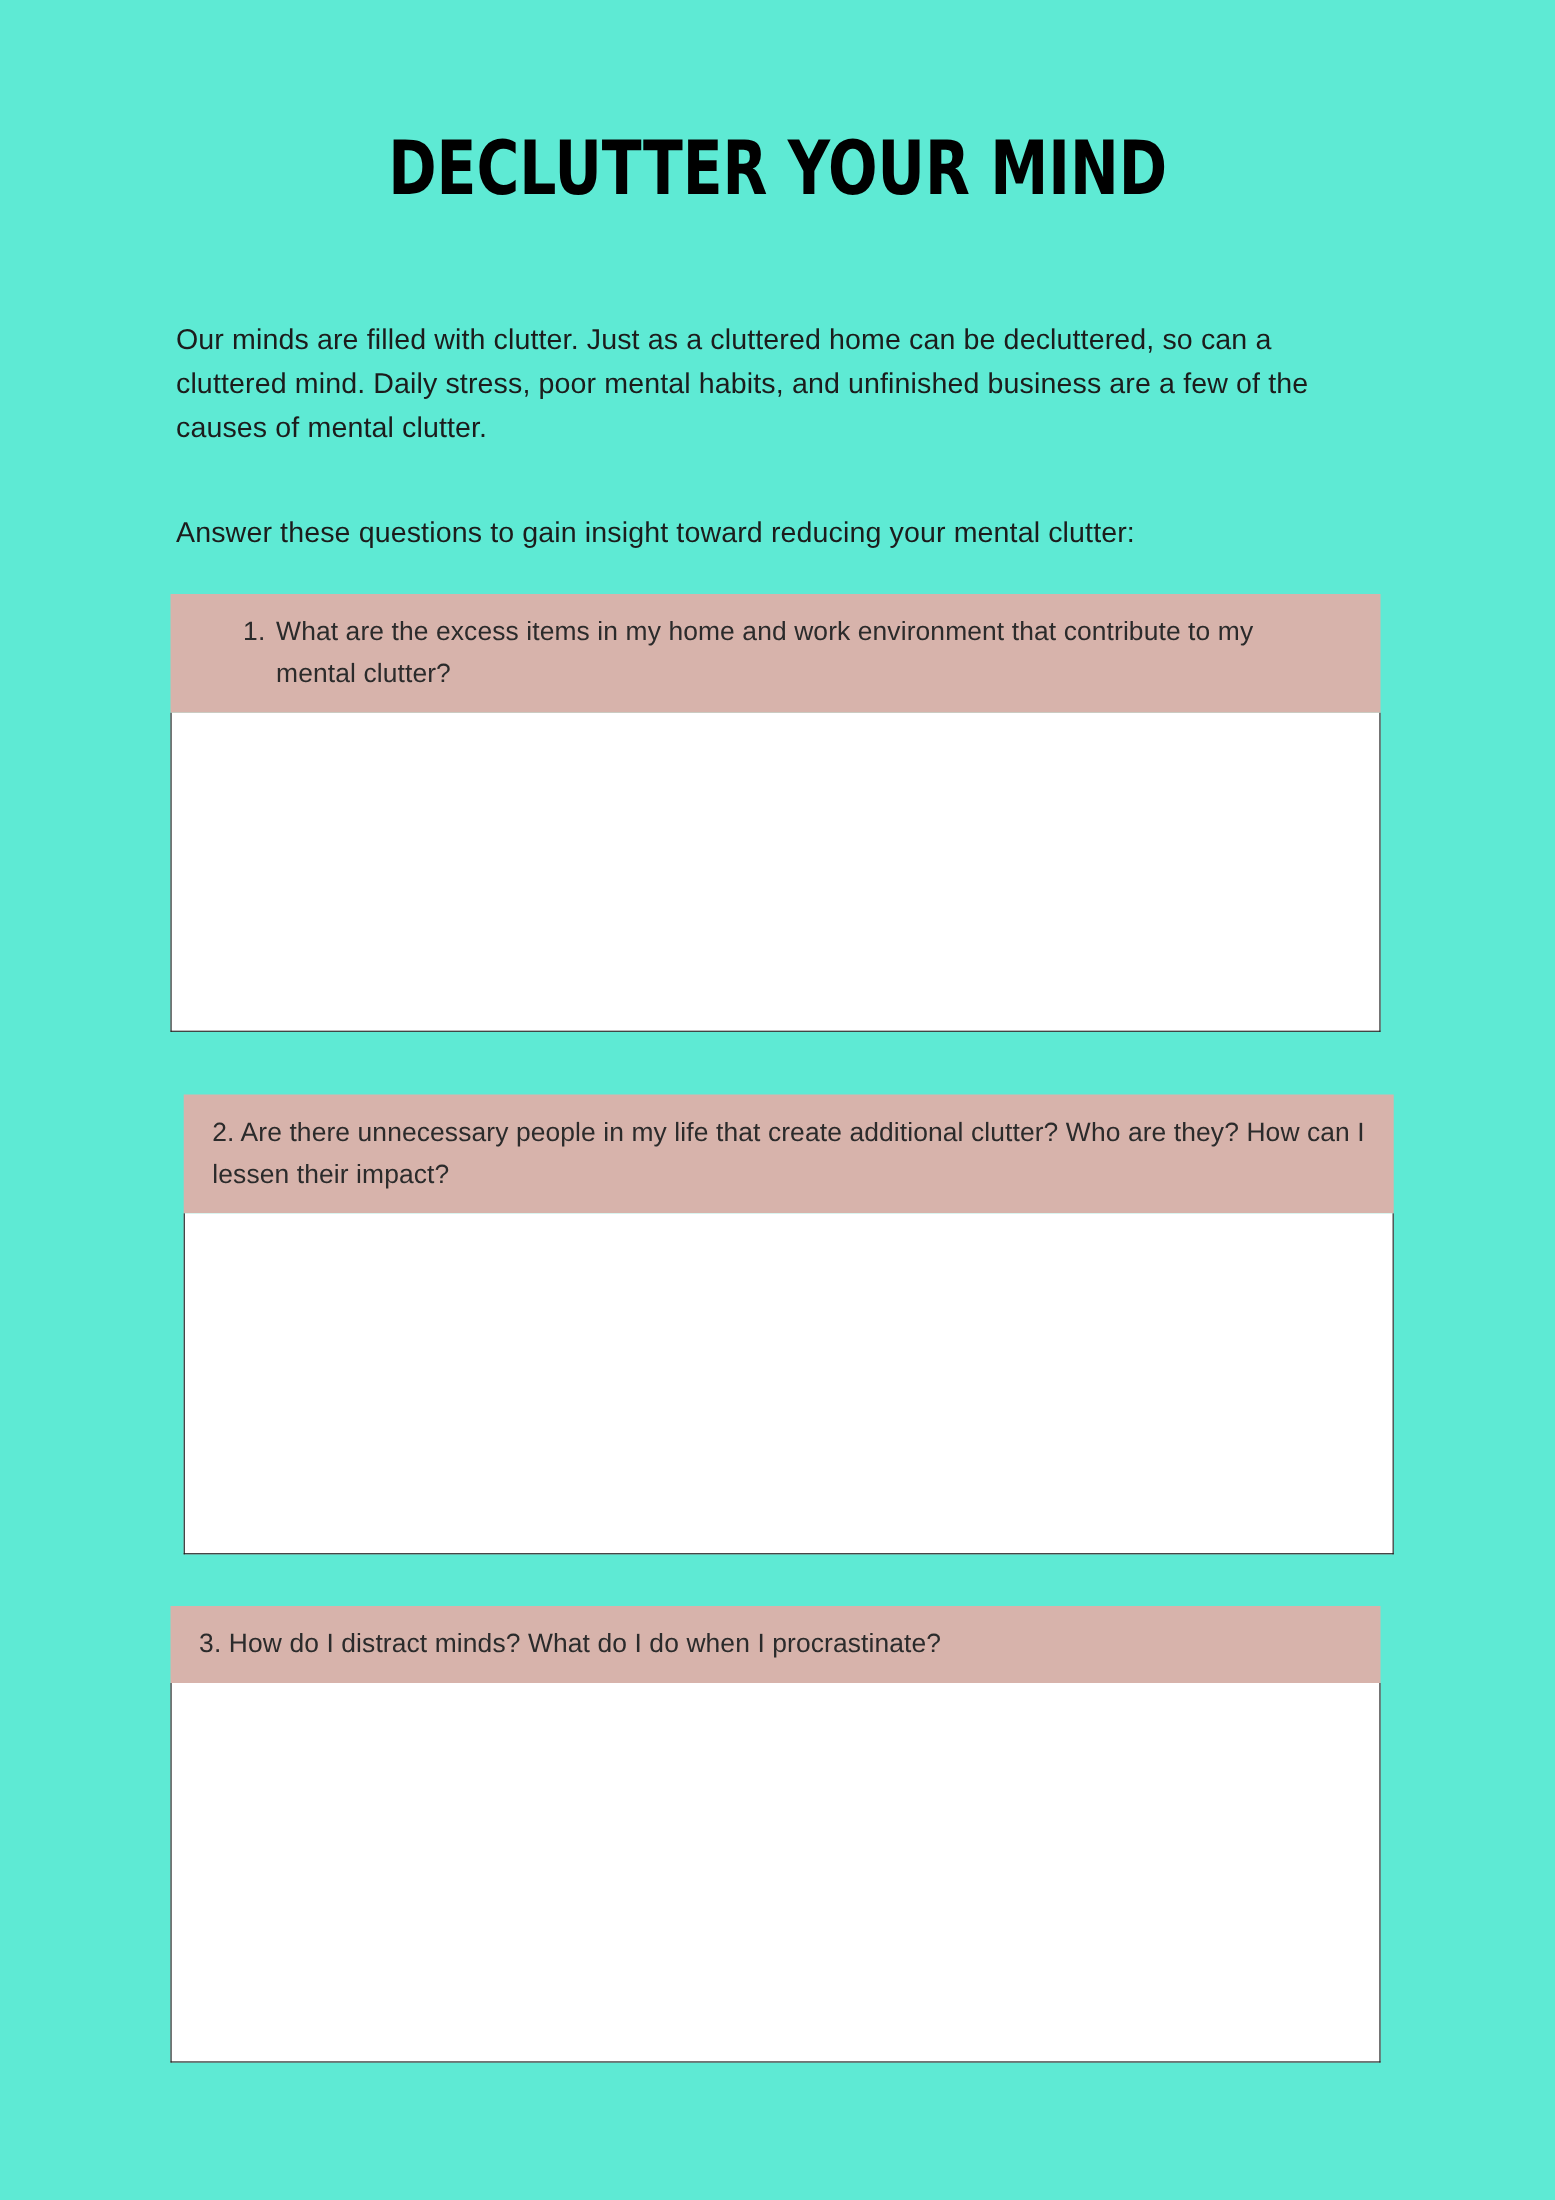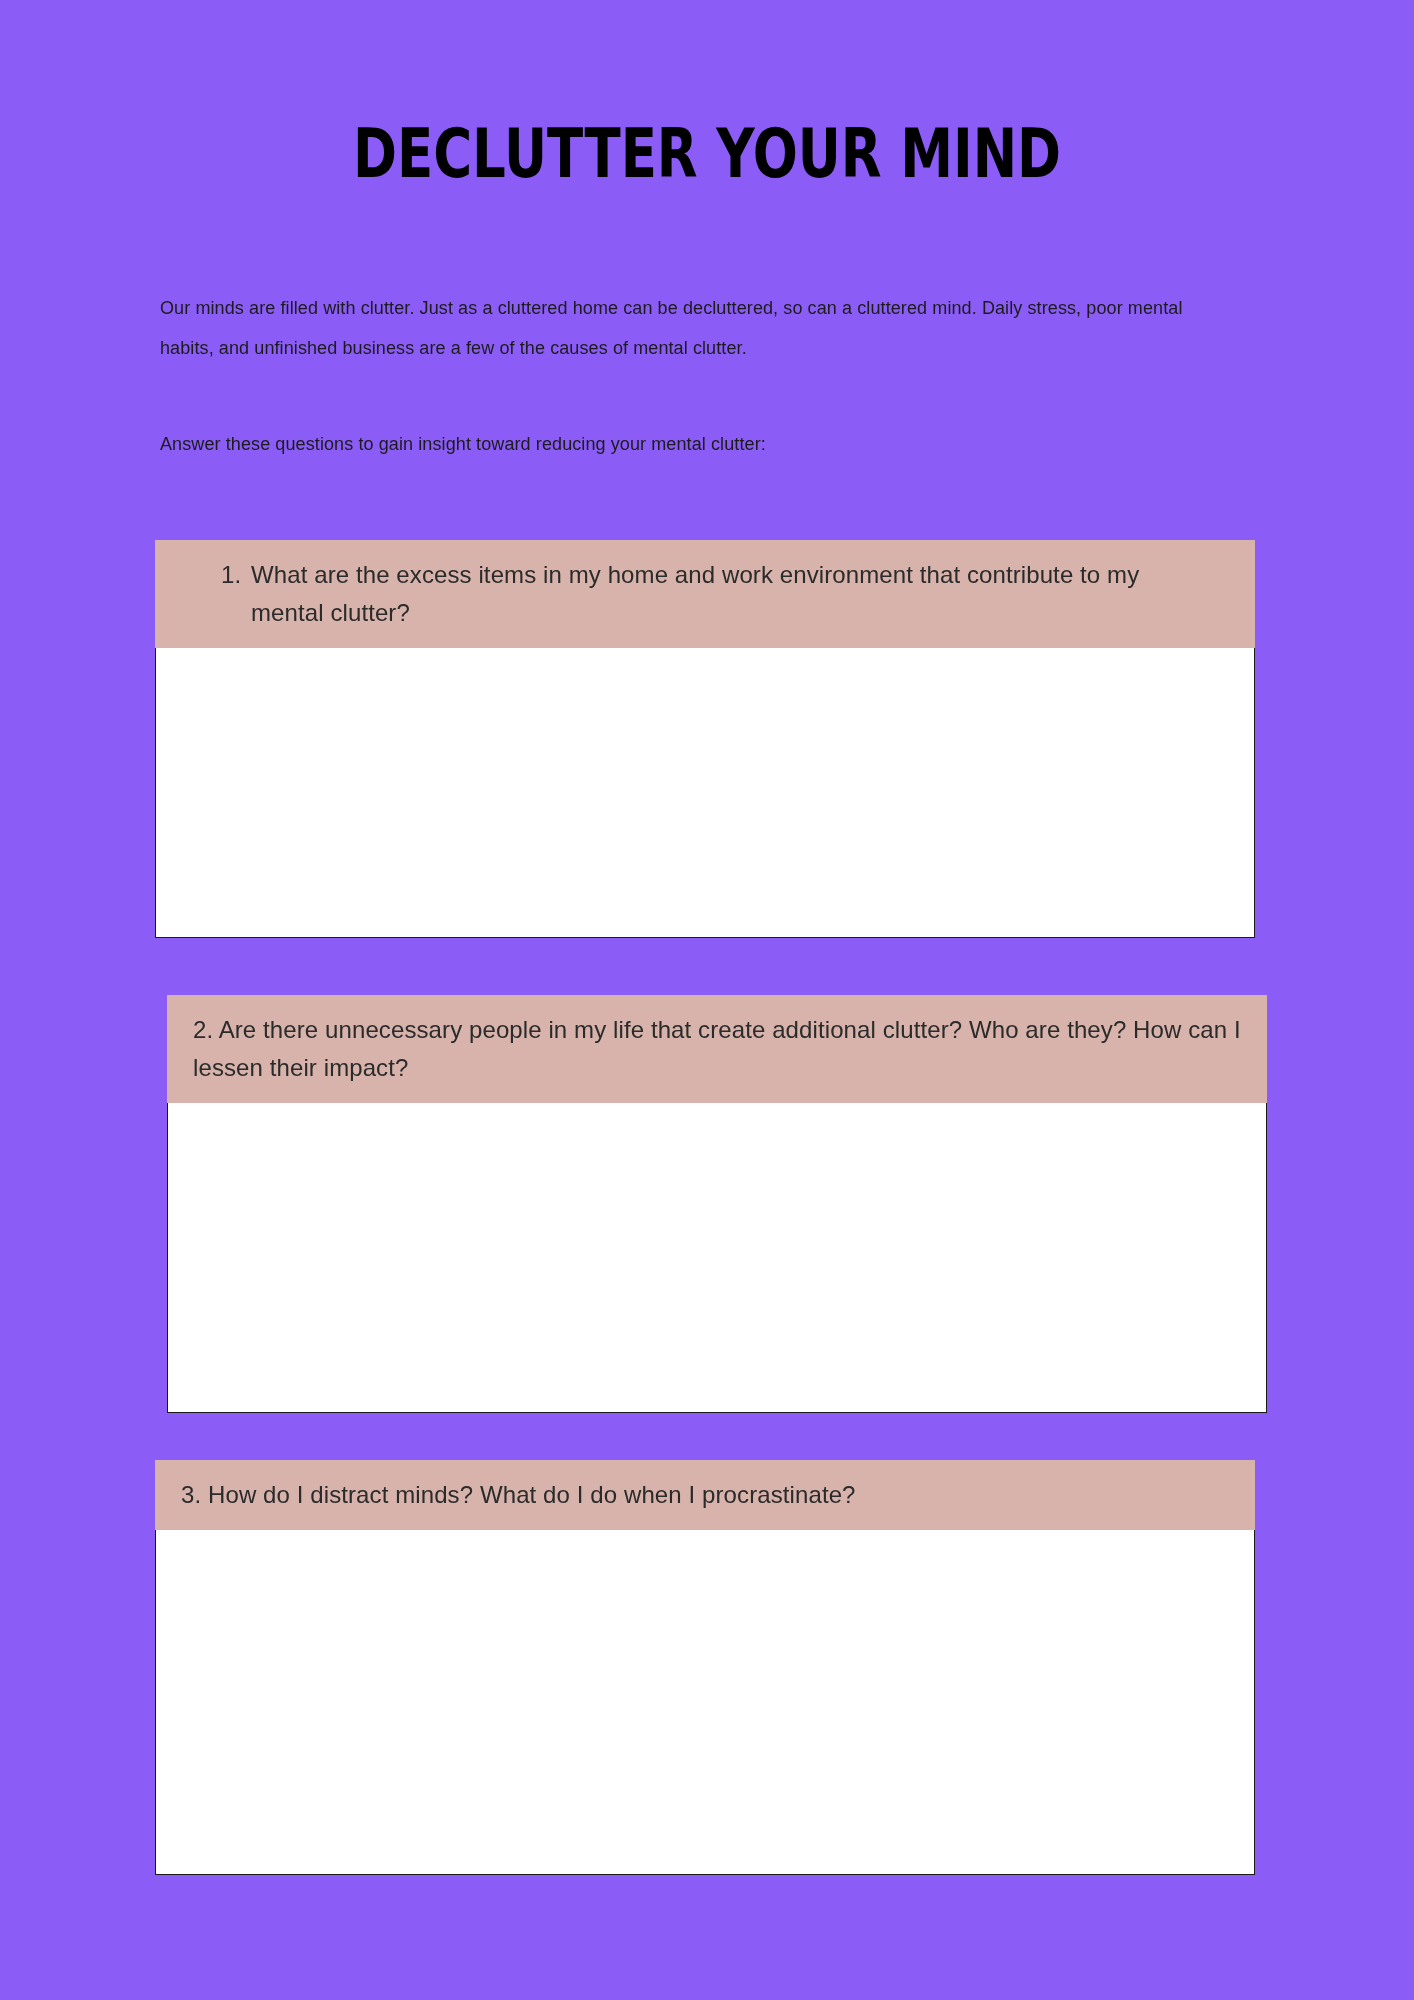--- a/index.html
+++ b/index.html
@@ -13,21 +13,21 @@
     height: 2000px;
     font-family: "Liberation Sans", sans-serif;
     color: #1a1a1a;
     overflow: hidden;
   }
 
   .page {
     position: relative;
     width: 1414px;
     height: 2000px;
-    background: #8b5cf6;
+    background: #5eead4;
     box-sizing: border-box;
   }
 
   .content {
     position: absolute;
     left: 0;
     top: 0;
     width: 1414px;
   }
 
@@ -53,21 +53,21 @@
 
   
   .intro-block {
     position: absolute;
     left: 160px;
     top: 288px;
     width: 1040px;
   }
   .intro-para {
     font-family: "Liberation Sans", sans-serif;
-    font-size: 18px;
+    font-size: 26px;
     line-height: 40px;
     color: #1c1c1c;
     margin: 0;
     letter-spacing: 0.1px;
   }
   .intro-para.second {
     margin-top: 56px;
   }
 
   

